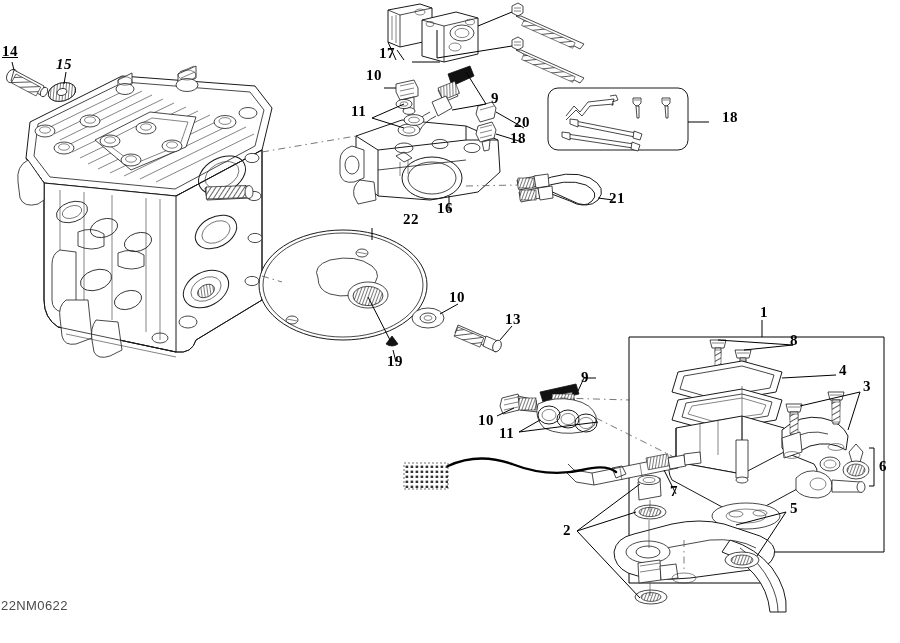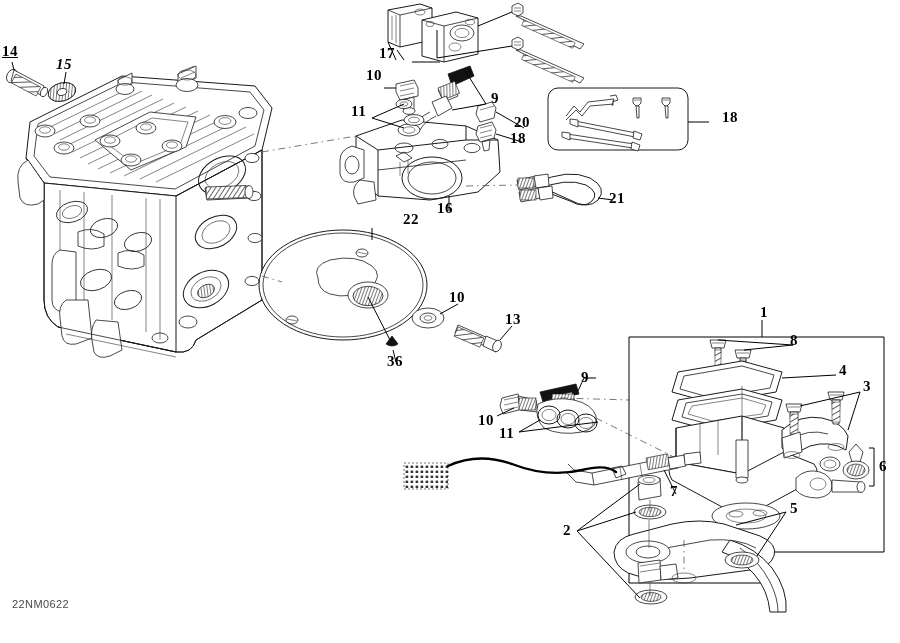--- a/index.html
+++ b/index.html
@@ -30,24 +30,24 @@
     font-size: 15px;
     font-weight: bold;
     color: #000000;
     letter-spacing: 0.5px;
     line-height: 1;
     white-space: nowrap;
     user-select: none;
   }
   .ref-code {
     position: absolute;
-    left: 12px;
+    left: 1px;
     top: 598px;
     font-family: "Liberation Sans", sans-serif;
-    font-size: 11px;
+    font-size: 13px;
     color: #4a4a4a;
     letter-spacing: 0.4px;
   }
   
   .ln { fill: none; stroke: #1a1a1a; stroke-width: 1; }
   .ln-thin { fill: none; stroke: #1a1a1a; stroke-width: 0.8; }
   .ln-hair { fill: none; stroke: #333333; stroke-width: 0.6; }
   .leader { fill: none; stroke: #000000; stroke-width: 1; }
   .dashline { fill: none; stroke: #555555; stroke-width: 0.8; stroke-dasharray: 7 4 1.5 4; }
   .fill-w { fill: #ffffff; stroke: #1a1a1a; stroke-width: 1; }
@@ -585,21 +585,21 @@
   <div class="callout" style="left:505px; top:312px;text-align:right;">13</div>
   <div class="callout" style="left:2px; top:44px;text-decoration:underline;">14</div>
   <div class="callout" style="left:56px; top:57px;font-style:italic;">15</div>
   <div class="callout" style="left:437px; top:201px;">16</div>
   <div class="callout" style="left:379px; top:46px;">17</div>
   <div class="callout" style="left:712px; top:110px;margin-left:10px;">18</div>
   <div class="callout" style="left:510px; top:131px;">18</div>
   <div class="callout" style="left:514px; top:115px;">20</div>
   <div class="callout" style="left:609px; top:191px;text-align:right;">21</div>
   <div class="callout" style="left:358px; top:212px;margin-left:45px;">22</div>
-  <div class="callout" style="left:387px; top:354px;">36</div>
+  <div class="callout" style="left:387px; top:354px;">19</div>
 
   <svg style="position:absolute;left:0;top:0;width:900px;height:643px;pointer-events:none;">
     <g class="leader">
       <path d="M12 62 L14 70"></path>
       <path d="M66 72 L64 84"></path>
       <path d="M396 60 L388 42"></path>
       <path d="M449 211 L449 196"></path>
       <path d="M384 88 L396 88"></path>
       <path d="M372 118 L404 104"></path>
       <path d="M372 118 L404 128"></path>

